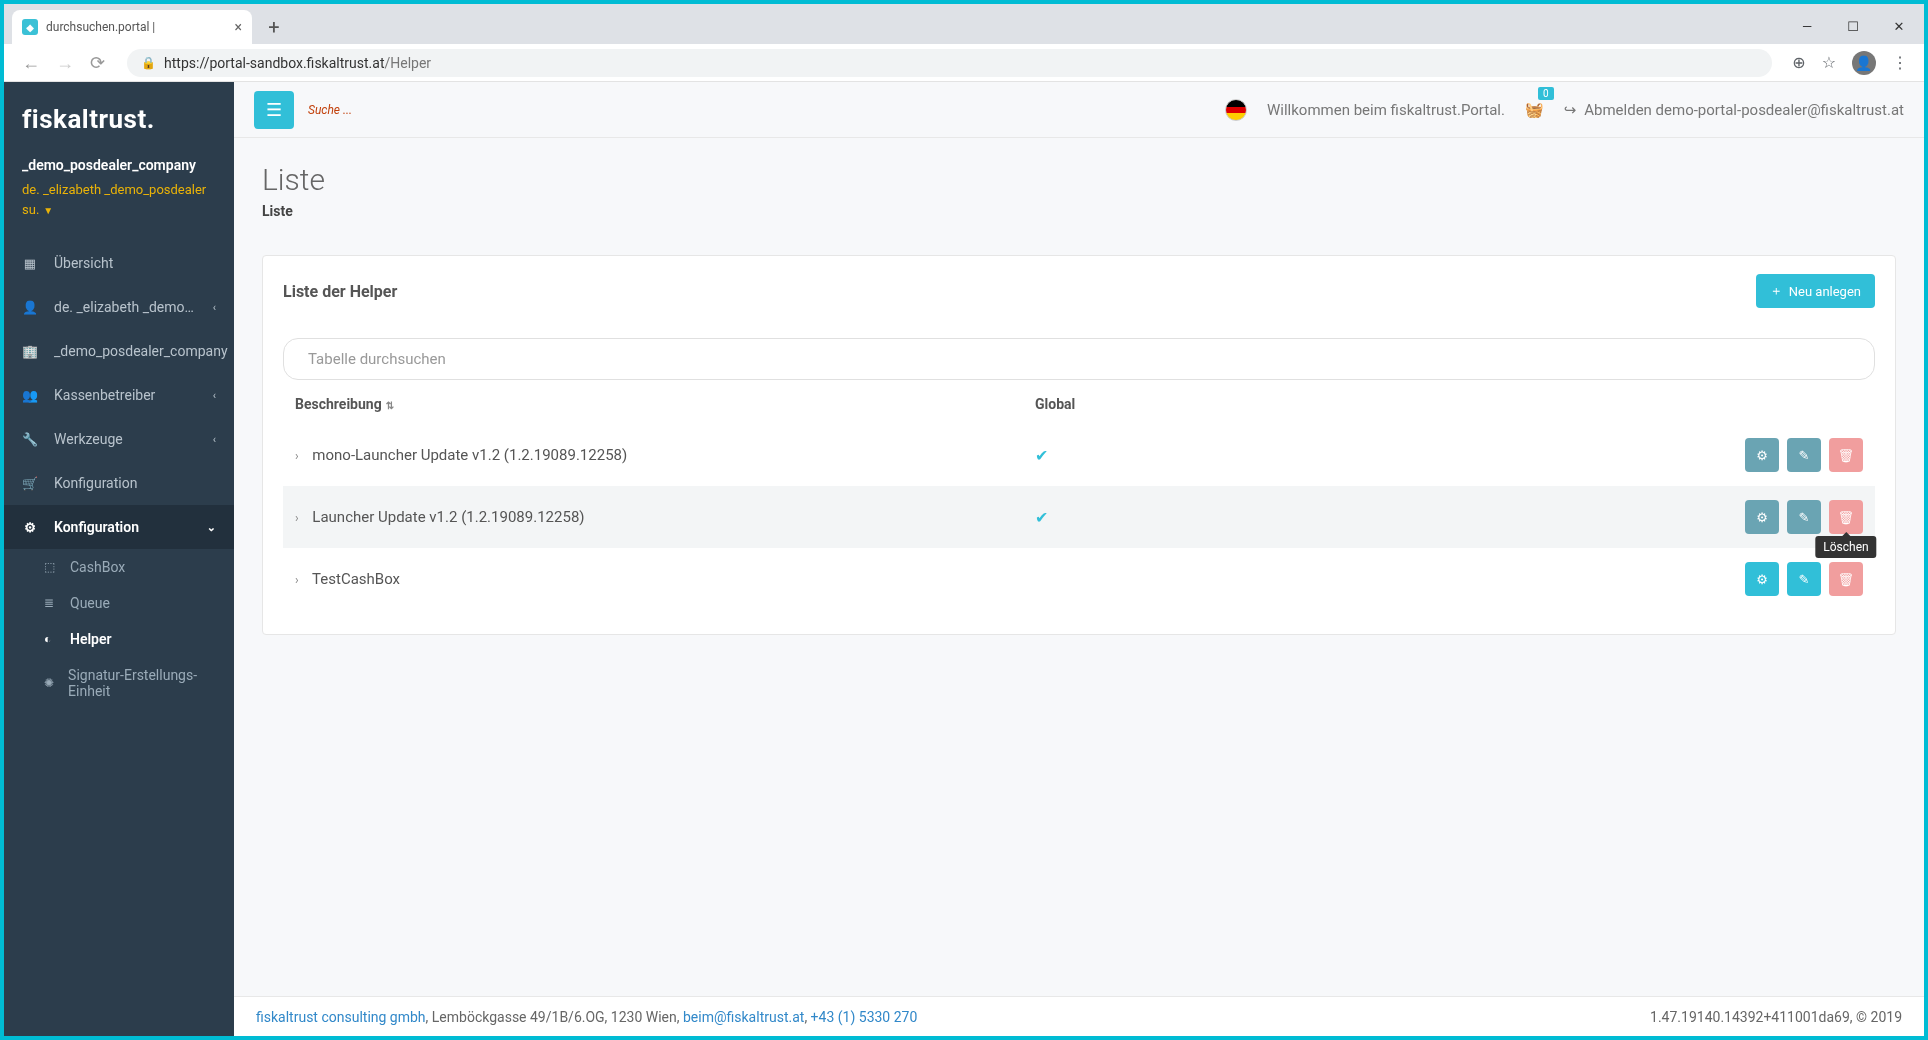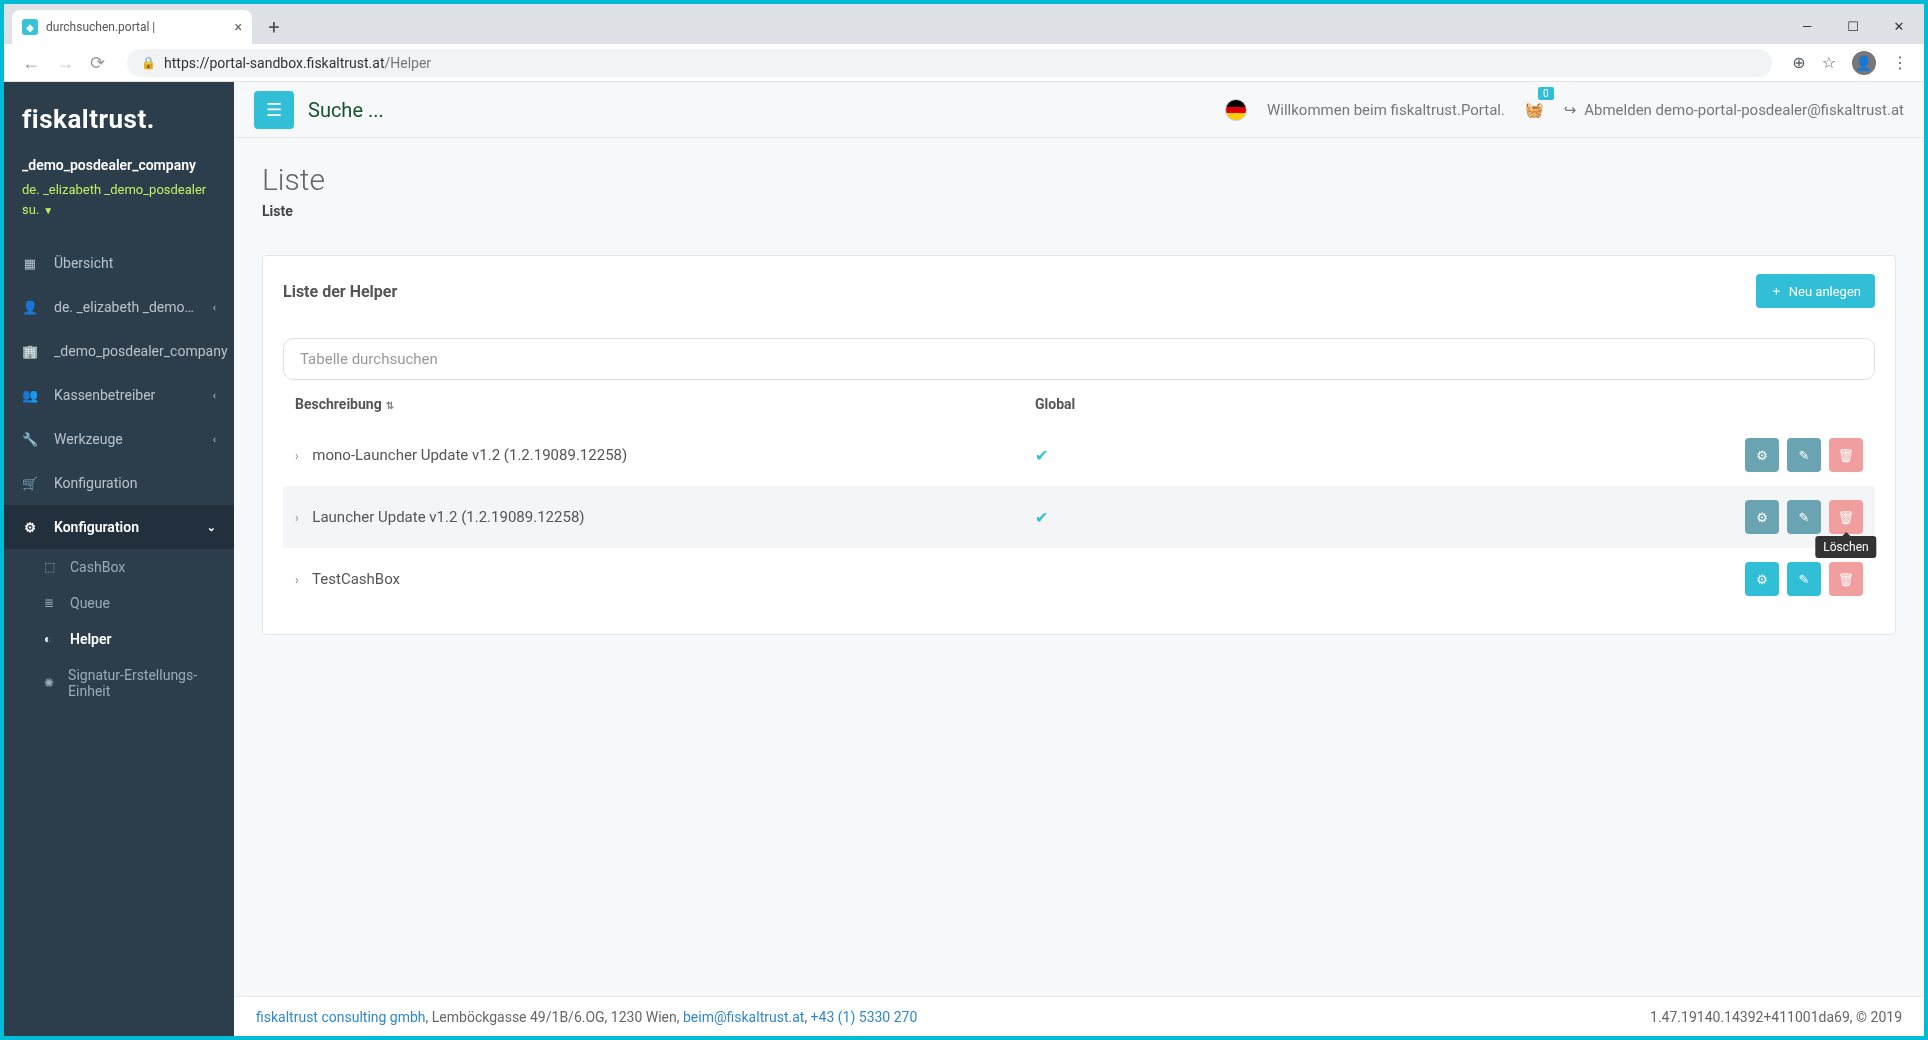--- a/index.html
+++ b/index.html
@@ -18,46 +18,46 @@
     .nav-arrows span { color:#999; font-size:18px; }
     .url-bar { flex:1; margin:0 14px; height:28px; border-radius:14px; background:#f1f3f4; display:flex; align-items:center; padding:0 14px; font-size:14px; color:#333; gap:8px; }
     .url-bar .lock { color:#6a6a6a; font-size:12px;}
     .url-right { display:flex; gap:16px; align-items:center; color:#5f6368; padding:0 6px;}
     .url-right span { font-size:16px; }
     
     .app { flex:1; display:flex; overflow:hidden; }
     .sidebar { width:230px; background:#2c3d4c; color:#b8c3cc; display:flex; flex-direction:column; overflow-y:auto; }
     .sidebar .brand { color:#fff; font-size:26px; font-weight:700; padding:22px 18px 16px; letter-spacing:.5px; }
     .sidebar .org { padding:6px 18px 4px; font-size:14px; font-weight:600; color:#fff; line-height:1.3; }
-    .sidebar .user { padding:2px 18px 22px; font-size:13px; color:#bef264; line-height:1.5; }
+    .sidebar .user { padding:2px 18px 22px; font-size:13px; color:#eab308; line-height:1.5; }
     .sidebar .user .caret { font-size:10px; margin-left:4px;}
     .nav-item { display:flex; align-items:center; padding:14px 18px; font-size:14px; color:#b8c3cc; gap:16px; cursor:pointer; position:relative;}
     .nav-item .icon { width:16px; display:flex; justify-content:center; font-size:13px;}
     .nav-item .chev { margin-left:auto; font-size:11px; }
     .nav-item.active { background:#22303d; color:#fff; font-weight:600;}
     .sub-item { display:flex; align-items:center; padding:10px 18px 10px 40px; font-size:14px; color:#9aabb8; gap:12px; cursor:pointer;}
     .sub-item .icon { width:14px; font-size:12px;}
     .sub-item.active { color:#fff; font-weight:600;}
     .content-wrap { flex:1; display:flex; flex-direction:column; background:#f7f8fa; overflow:hidden;}
     .topbar { height:56px; background:#f7f8fa; border-bottom:1px solid #e8e8e8; display:flex; align-items:center; padding:0 20px; gap:14px;}
     .hamburger { width:40px; height:38px; background:#31bfd8; border-radius:4px; display:flex; align-items:center; justify-content:center; color:#fff; font-size:18px;}
-    .search-top { font-size:20px; color:#14532d;}
+    .search-top { font-size:12px; color:#c2410c;font-style:italic;}
     .topbar-right { margin-left:auto; display:flex; align-items:center; gap:20px; font-size:15px; color:#777;}
     .flag { width:22px; height:22px; border-radius:50%; background:linear-gradient(to bottom,#000 33%,#dd0000 33%,#dd0000 66%,#ffce00 66%); border:1px solid #ccc;}
     .cart { position:relative;}
     .cart .badge { position:absolute; top:-14px; right:-10px; background:#31bfd8; color:#fff; font-size:10px; padding:1px 5px; border-radius:2px;}
     .content { flex:1; padding:24px 28px; overflow-y:auto; position:relative;}
     .page-title { font-size:30px; color:#666; font-weight:300;}
     .breadcrumb { font-size:14px; font-weight:700; color:#444; margin-top:6px;}
     .card { background:#fff; border:1px solid #e6e6e6; border-radius:4px; margin-top:36px;}
     .card-head { display:flex; align-items:center; padding:18px 20px;}
     .card-head h3 { font-size:16px; font-weight:700; color:#555;}
     .btn-primary { margin-left:auto; background:#31bfd8; color:#fff; border:none; padding:8px 14px; border-radius:4px; font-size:13px; display:flex; align-items:center; gap:6px; cursor:pointer;}
     .card-body { padding:12px 20px 24px;}
-    .tbl-search { width:100%; height:42px; border:1px solid #e0e0e0; border-radius:10px; padding:0 16px; font-size:15px; color:#555;}
+    .tbl-search { width:100%; height:42px; border:1px solid #e0e0e0; border-radius:15px; padding:0 24px; font-size:15px; color:#555;}
     .tbl-search::placeholder { color:#999;}
     .tbl-head { display:flex; padding:16px 12px 12px; font-size:14px; font-weight:700; color:#555;}
     .col-desc { flex:0 0 740px;}
     .col-global { flex:0 0 280px;}
     .col-actions { flex:1; display:flex; justify-content:flex-end; gap:8px;}
     .sort { font-size:10px; margin-left:4px; color:#888;}
     .row { display:flex; align-items:center; padding:14px 12px; font-size:15px; color:#555;}
     .row.alt { background:#f3f5f6;}
     .row .expander { color:#888; margin-right:10px; font-size:12px;}
     .check { color:#31bfd8; font-size:16px;}

